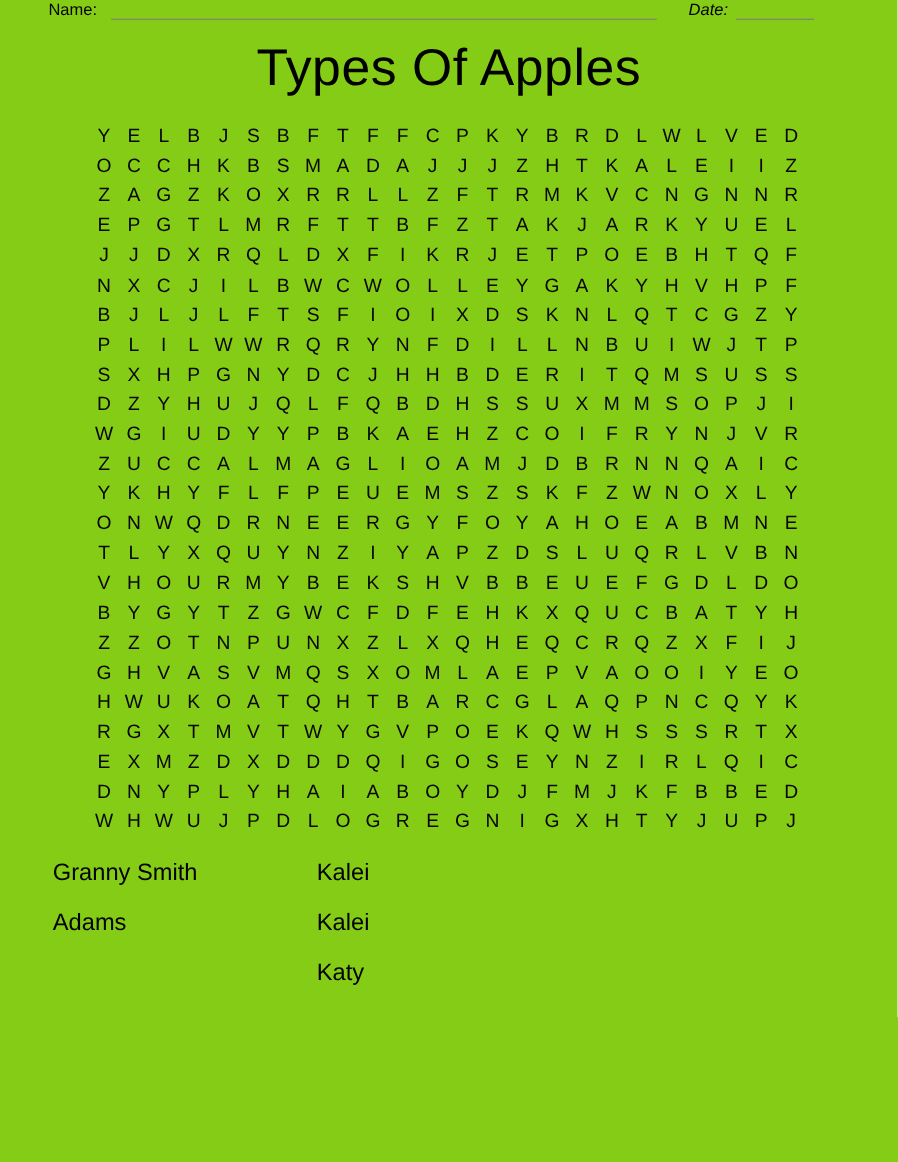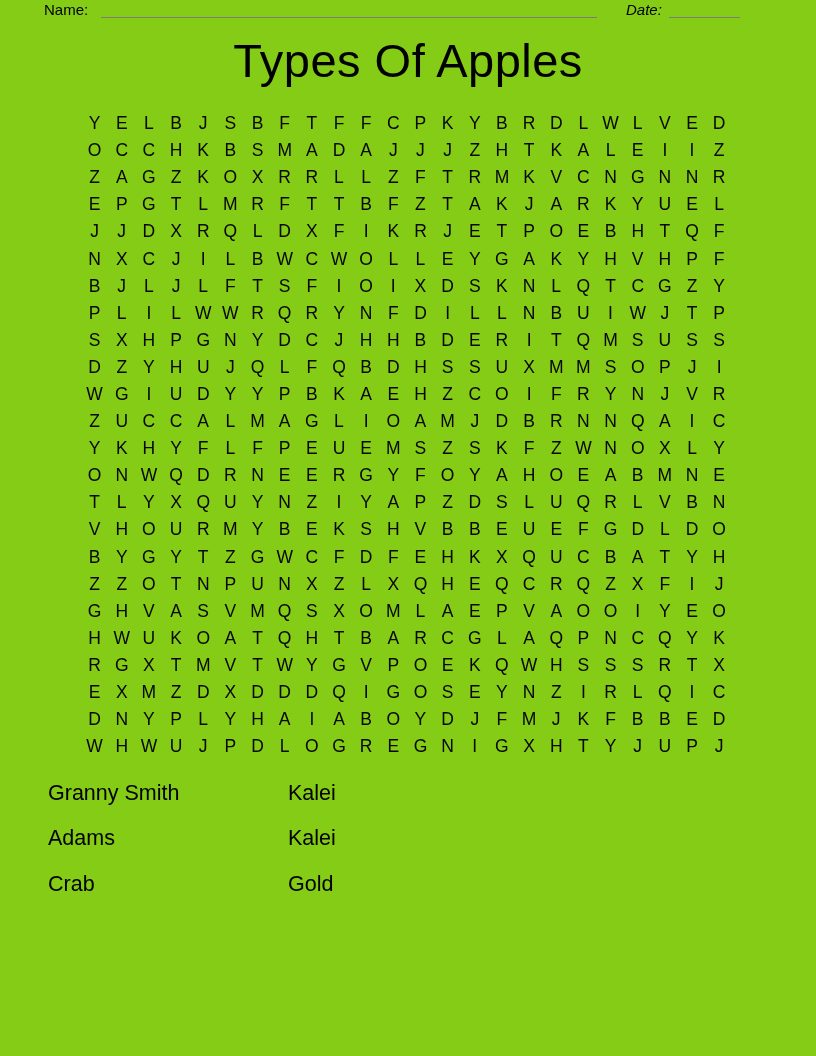--- a/index.html
+++ b/index.html
@@ -676,22 +676,21 @@
       <div class="cell">J</div>
       <div class="cell">U</div>
       <div class="cell">P</div>
       <div class="cell">J</div>
     </div>
 
   <div id="words">
       <div class="word-col">
         <div class="word-item">Granny Smith</div>
         <div class="word-item">Adams</div>
-        <div class="word-item">Crab</div>
       </div>
       <div class="word-col">
         <div class="word-item">Kalei</div>
         <div class="word-item">Kalei</div>
-        <div class="word-item">Gold</div>
+        <div class="word-item">Katy</div>
       </div>
     </div>
 
 </div>
 
 </body></html>

